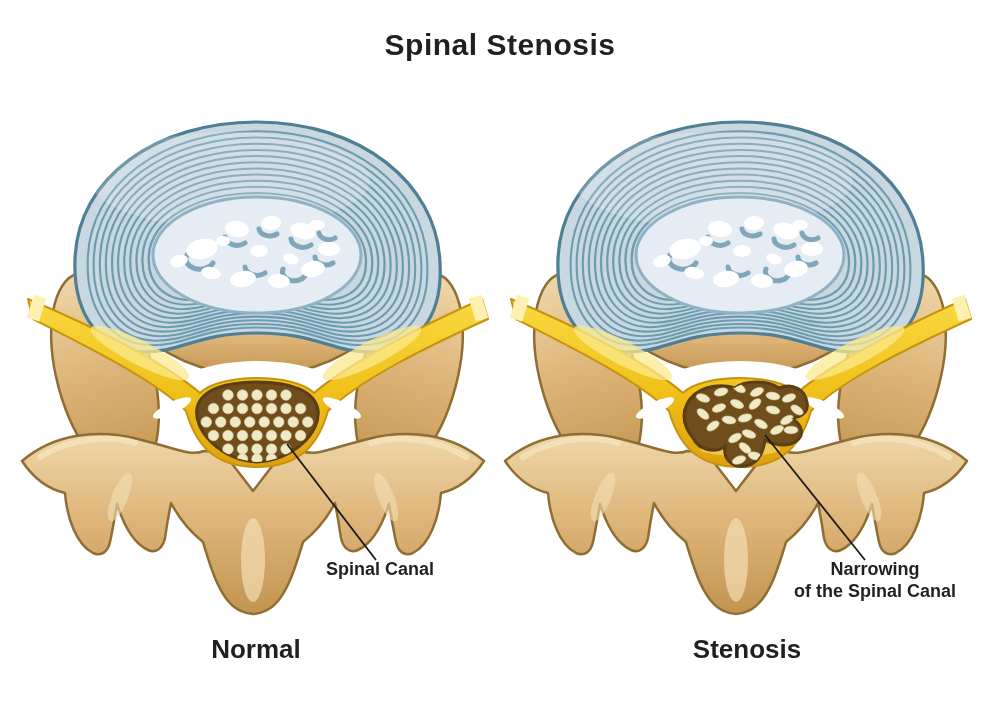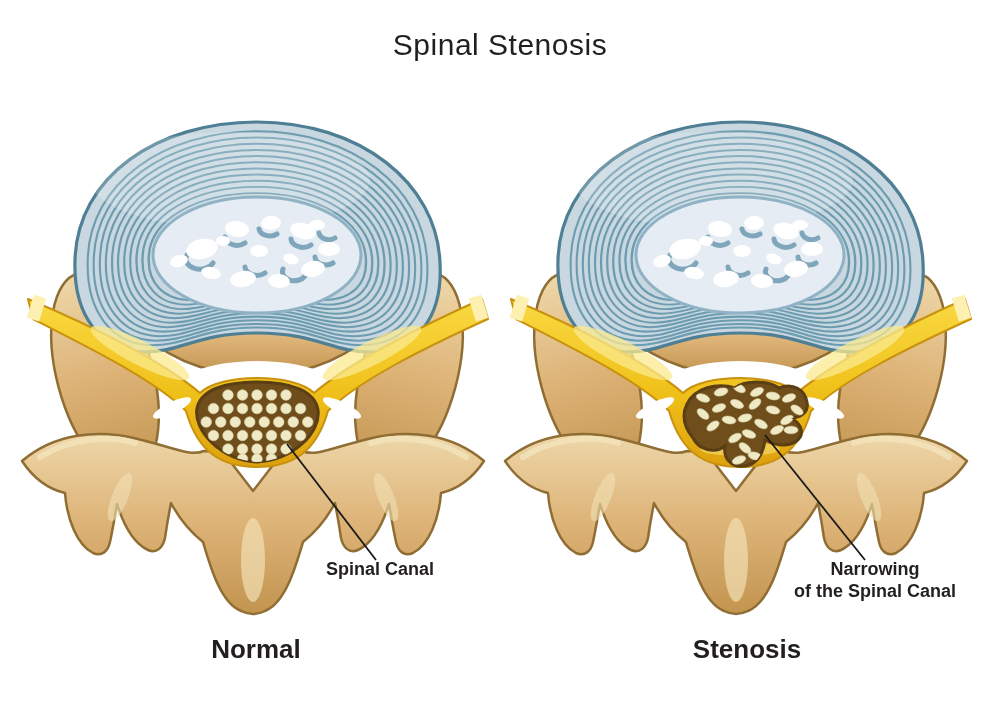--- a/index.html
+++ b/index.html
@@ -1,19 +1,19 @@
 <!DOCTYPE html>
 <html><head>
 <meta charset="utf-8">
 <style>
   html,body{margin:0;padding:0;background:#ffffff;}
   .stage{position:relative;width:1000px;height:725px;background:#ffffff;overflow:hidden;
          font-family:"Liberation Sans",sans-serif;}
   .stage h1{position:absolute;top:28px;left:0;width:100%;margin:0;text-align:center;
-            font-size:30px;font-weight:normal;letter-spacing:.5px;color:#231f20;}
+            font-size:30px;font-weight:bold;letter-spacing:.5px;color:#231f20;}
   .stage svg{position:absolute;top:0;left:0;}
   .lbl{font-family:"Liberation Sans",sans-serif;font-weight:bold;font-size:18px;}
   .cap{font-family:"Liberation Sans",sans-serif;font-weight:bold;font-size:26px;}
 </style>
 </head>
 <body>
 
 <div class="stage">
   <h1>Spinal Stenosis</h1>
 

